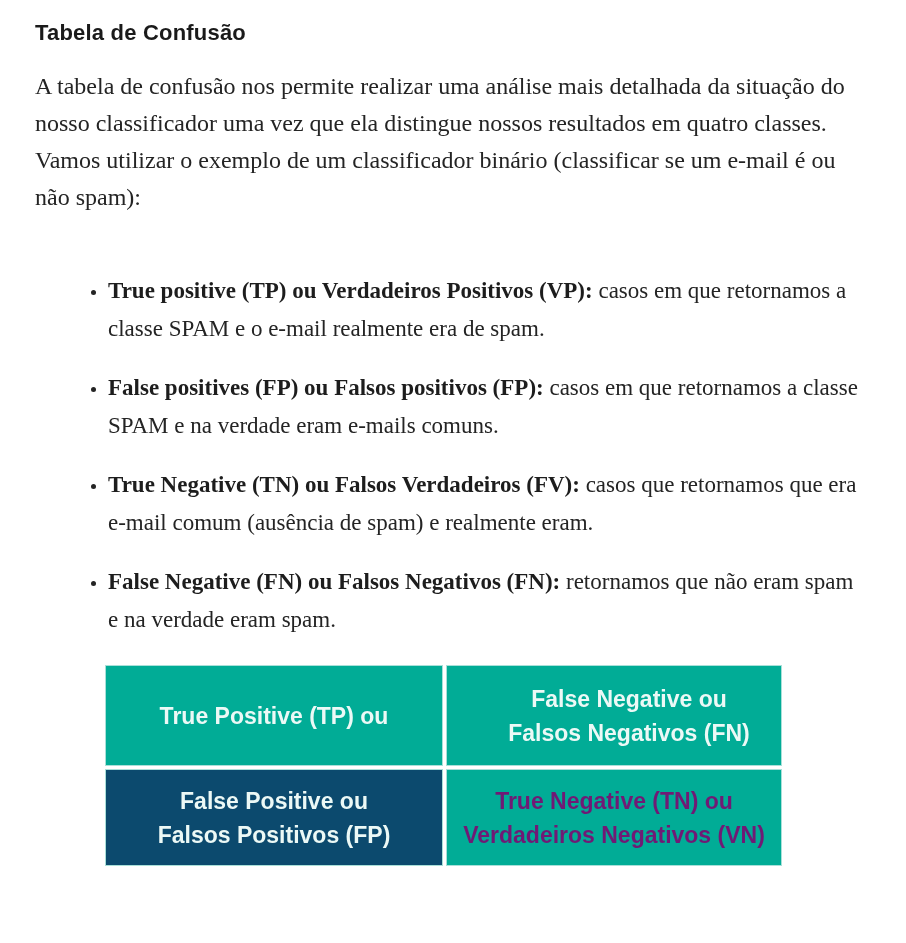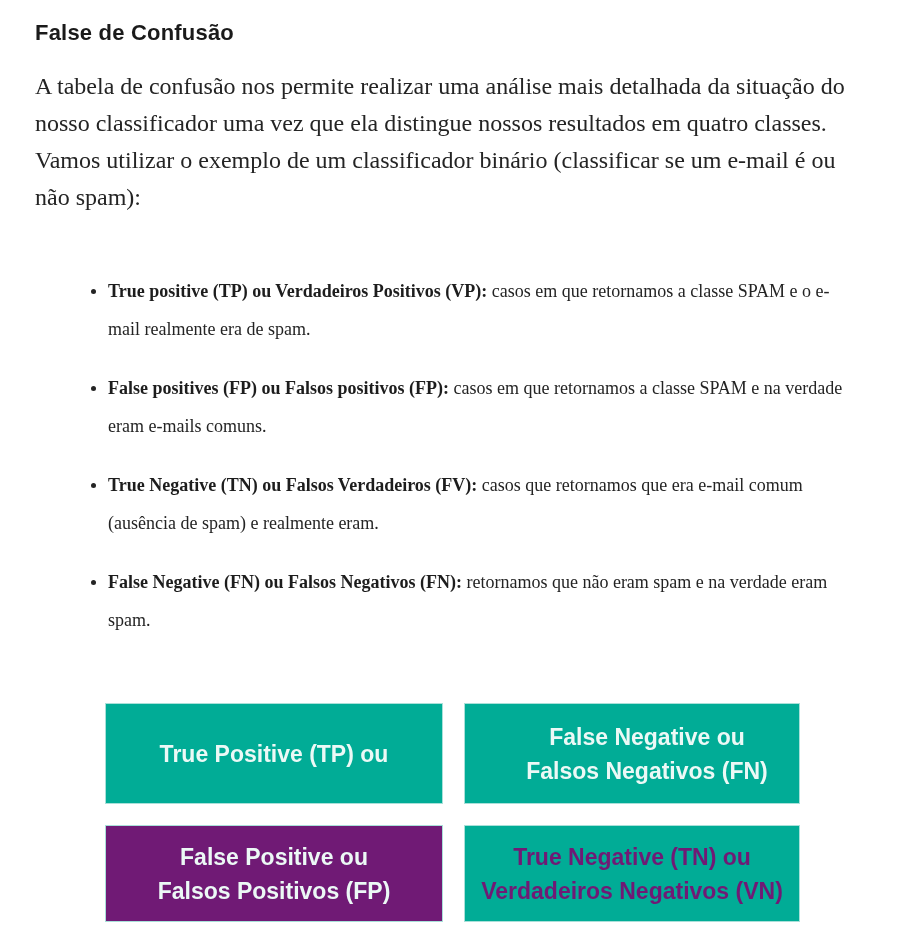--- a/index.html
+++ b/index.html
@@ -25,37 +25,37 @@
   }
   .intro {
     font-size: 24px;
     line-height: 37px;
     color: #242424;
   }
   .definitions {
     list-style: disc outside;
     margin: 56px 0 0 0;
     padding-left: 73px;
-    font-size: 18px;
+    font-size: 23px;
     line-height: 38px;
   }
   .definitions li {
     margin-bottom: 21px;
     padding-right: 10px;
   }
   .definitions li::marker { color: #242424; font-size: 17px; }
   .definitions li:last-child { margin-bottom: 0; }
   .term { font-weight: 700; color: #1d1d1d; }
   .matrix {
-    margin: 64px auto 0 auto;
+    margin: 26px auto 0 auto;
     width: 695px;
     display: grid;
     grid-template-columns: 338px 336px;
     grid-template-rows: 101px 97px;
-    gap: 21px;
+    gap: 3px;
   }
   .matrix-cell {
     display: flex;
     flex-direction: column;
     align-items: center;
     justify-content: center;
     text-align: center;
     font-family: "Liberation Sans", sans-serif;
     font-weight: 700;
     font-size: 23px;
@@ -63,21 +63,21 @@
     border: 1px solid #a9e0d9;
     padding: 0 2px;
   }
   .matrix-cell .line { display: block; white-space: nowrap; }
 </style>
 </head>
 <body>
 
 <div class="page">
 
-  <h3 class="section-title">False de Confusão</h3>
+  <h3 class="section-title">Tabela de Confusão</h3>
 
   <p class="intro">A tabela de confusão nos permite realizar uma análise mais detalhada da situação do nosso classificador uma vez que ela distingue nossos resultados em quatro classes. Vamos utilizar o exemplo de um classificador binário (classificar se um e-mail é ou não spam):</p>
 
   <ul class="definitions">
     <li>
       <strong class="term">True positive (TP) ou Verdadeiros Positivos (VP):</strong>
       <span>casos em que retornamos a classe SPAM e o e-mail realmente era de spam.</span>
     </li>
     <li>
       <strong class="term">False positives (FP) ou Falsos positivos (FP):</strong>
@@ -94,21 +94,21 @@
   </ul>
 
   <div class="matrix">
     <div class="matrix-cell" style="background: rgb(1, 172, 150); color: rgb(236, 249, 246);">
       <span class="line">True Positive (TP) ou</span>
     </div>
     <div class="matrix-cell" style="background: rgb(1, 172, 150); color: rgb(236, 249, 246); padding-left: 32px;">
       <span class="line">False Negative ou</span>
       <span class="line">Falsos Negativos (FN)</span>
     </div>
-    <div class="matrix-cell" style="background: #701a75; color: rgb(236, 249, 246);">
+    <div class="matrix-cell" style="background: #0c4a6e; color: rgb(236, 249, 246);">
       <span class="line">False Positive ou</span>
       <span class="line">Falsos Positivos (FP)</span>
     </div>
     <div class="matrix-cell" style="background: rgb(1, 172, 150); color: #701a75;">
       <span class="line">True Negative (TN) ou</span>
       <span class="line">Verdadeiros Negativos (VN)</span>
     </div>
   </div>
 
 </div>

